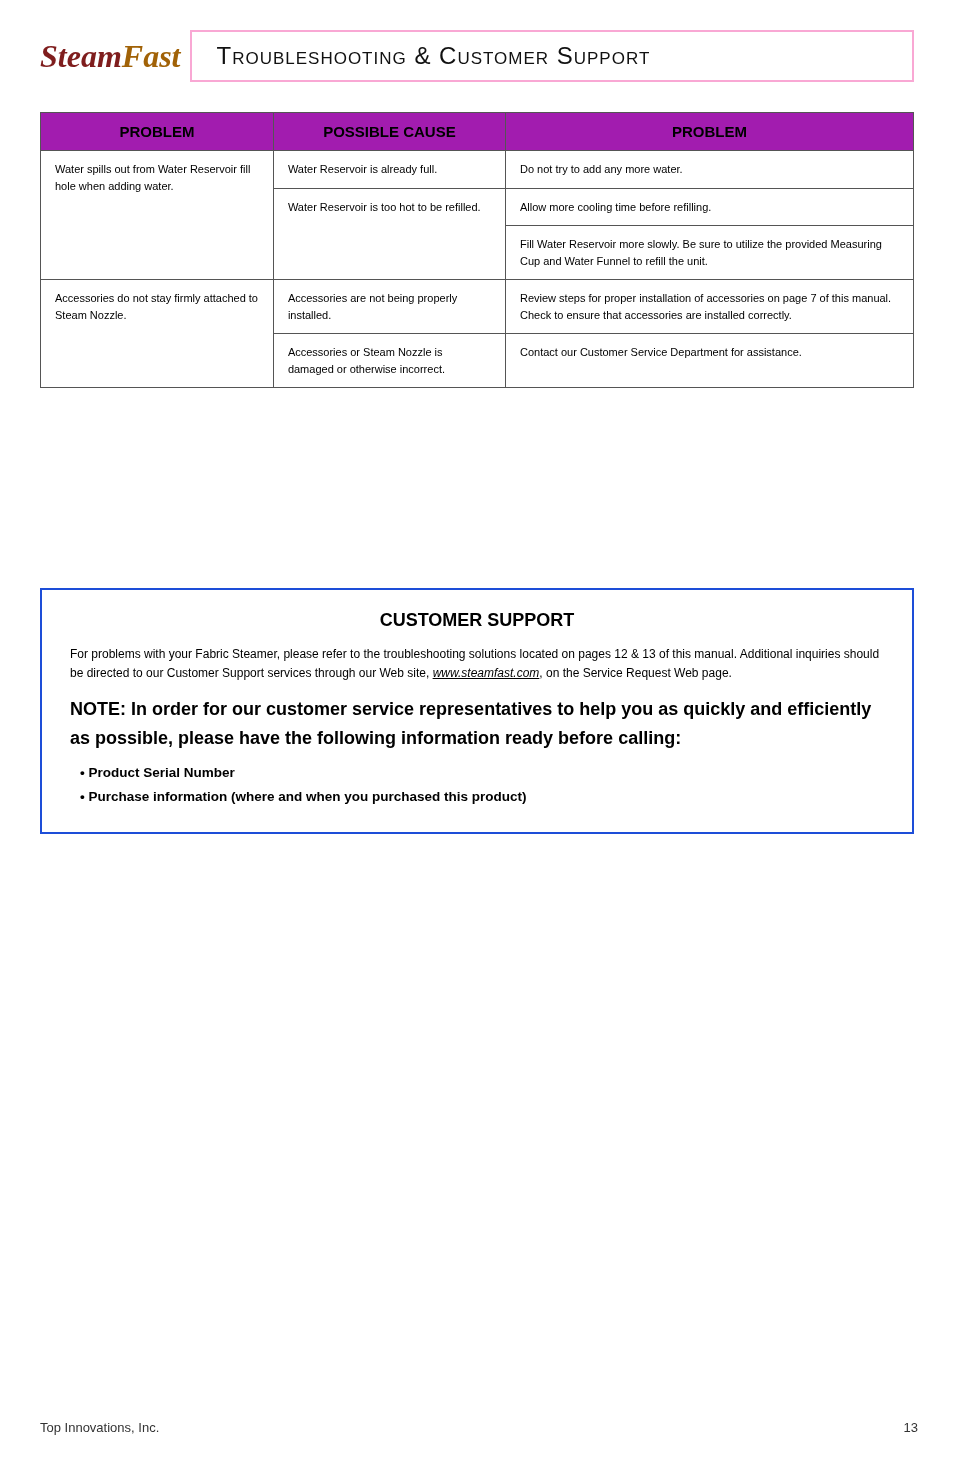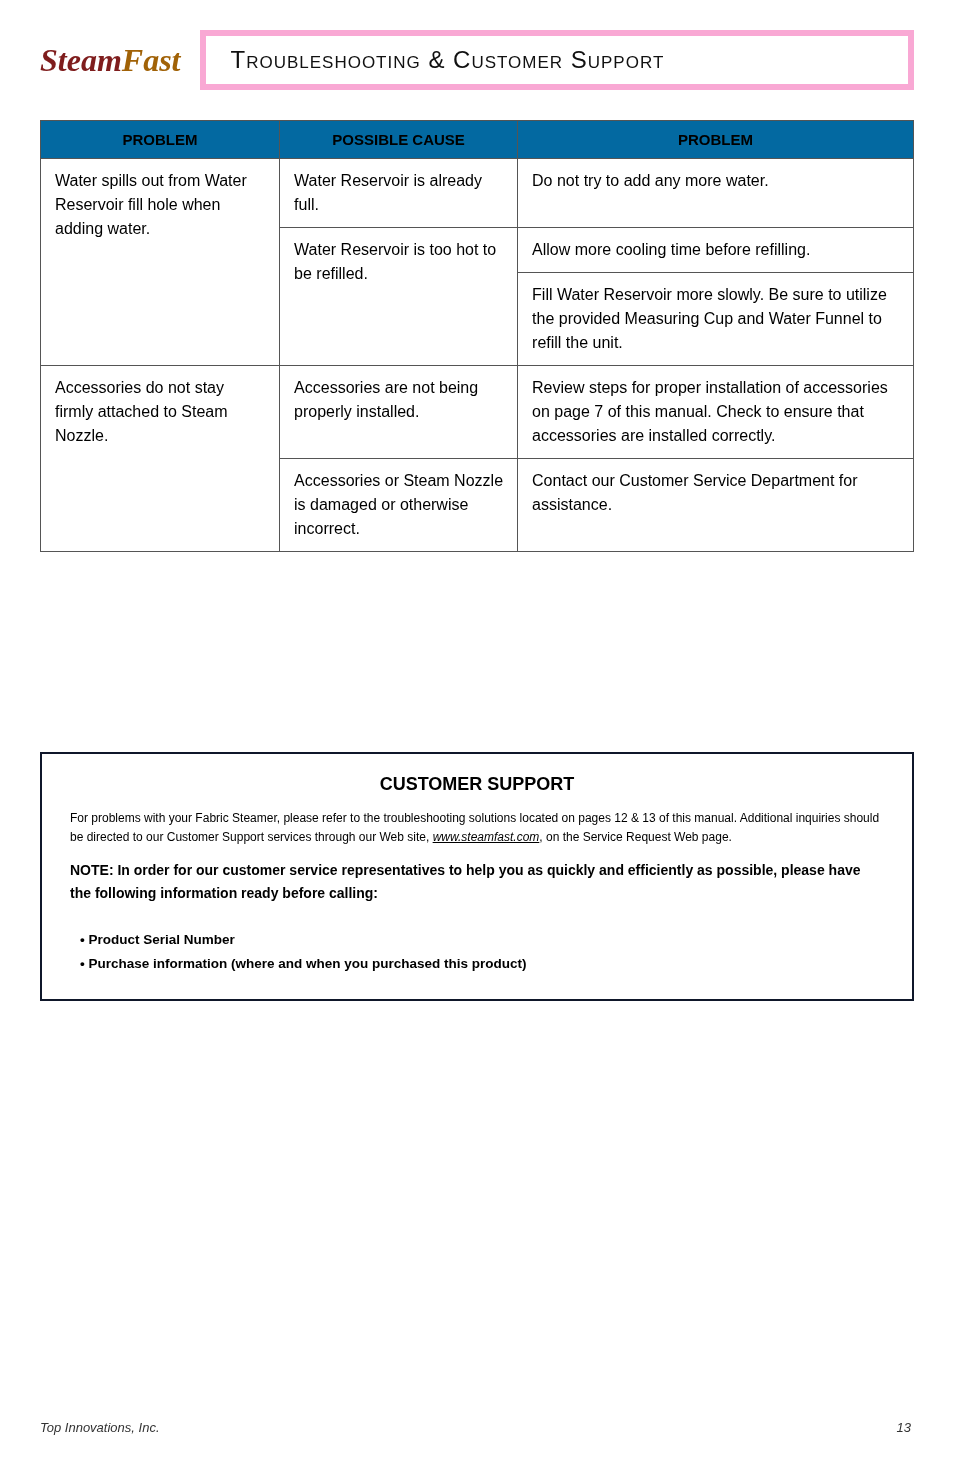--- a/index.html
+++ b/index.html
@@ -33,26 +33,25 @@
       color: #1a1a1a;
       font-family: 'Times New Roman', serif;
     }
     .logo-text .steam {
       color: #7f1d1d;
     }
     .logo-text .fast {
       color: #a16207;
     }
     .header-title-box {
-      border: 6px solid #f9a8d4;
+      border: 2px solid #f9a8d4;
       padding: 10px 24px;
       display: flex;
       align-items: center;
       flex: 1;
-      margin-left: 10px;
     }
     .header-title {
       font-size: 24px;
       font-variant: small-caps;
       font-weight: normal;
       letter-spacing: 1px;
       color: #111;
     }
 
     
@@ -61,76 +60,75 @@
       border-collapse: collapse;
       margin-bottom: 40px;
       border: 1.5px solid #555;
     }
     .trouble-table th {
       border: 1.5px solid #555;
       padding: 10px 14px;
       font-weight: bold;
       font-size: 15px;
       text-align: center;
-      background: #0369a1;
+      background: #a21caf;
     }
     .trouble-table td {
       border: 1.5px solid #555;
       padding: 10px 14px;
       vertical-align: top;
-      font-size: 16px;
+      font-size: 11px;
       line-height: 1.5;
     }
 
     
     .support-box {
-      border: 2px solid #0f172a;
+      border: 2px solid #1d4ed8;
       padding: 20px 28px 22px 28px;
       margin-bottom: 40px;
     }
     .support-box-title {
       font-size: 18px;
       font-weight: bold;
       text-align: center;
       margin-bottom: 14px;
     }
     .support-box p {
       font-size: 12px;
       line-height: 1.6;
       margin-bottom: 12px;
     }
     .support-box .link {
       font-style: italic;
       text-decoration: underline;
     }
     .support-box .note {
       font-weight: bold;
-      font-size: 14px;
+      font-size: 18px;
       line-height: 1.6;
-      margin-bottom: 24px;
+      margin-bottom: 8px;
     }
     .support-box .bullet-list {
       font-weight: bold;
       font-size: 13.5px;
       line-height: 1.8;
       padding-left: 10px;
     }
 
     
     .footer {
       position: absolute;
       bottom: 40px;
       left: 40px;
-      right: 43px;
+      right: 36px;
       display: flex;
       justify-content: space-between;
       align-items: center;
       font-size: 13px;
       color: #333;
-      font-style: italic;
     }
 
     .spacer {
       height: 160px;
     }
   </style>
 </head>
 <body>
 
 <div class="header">

